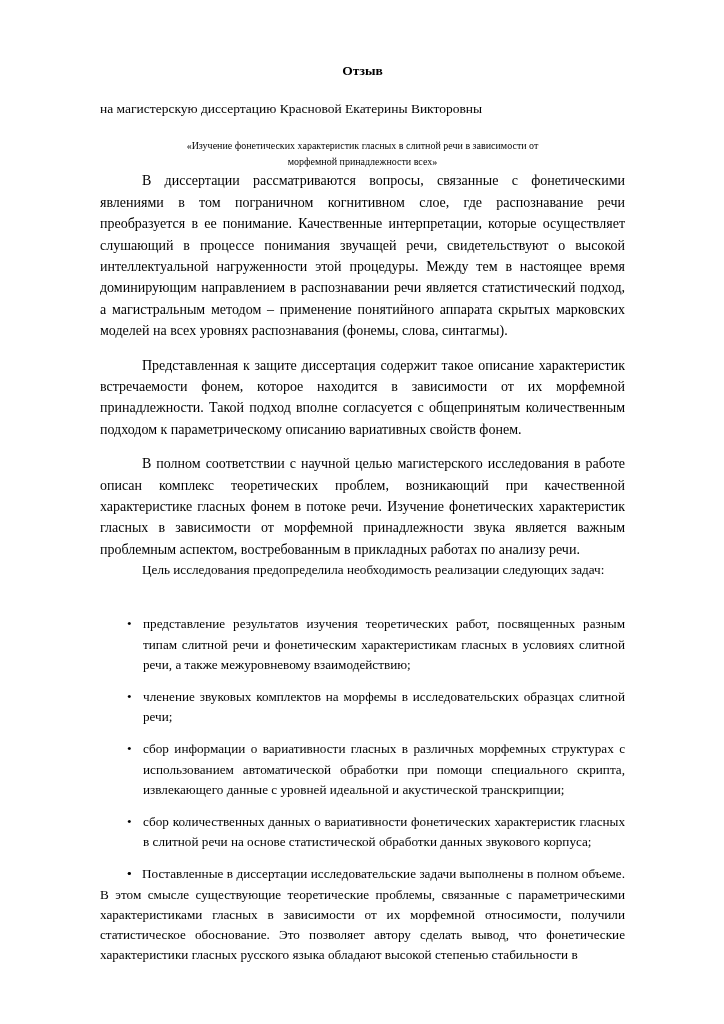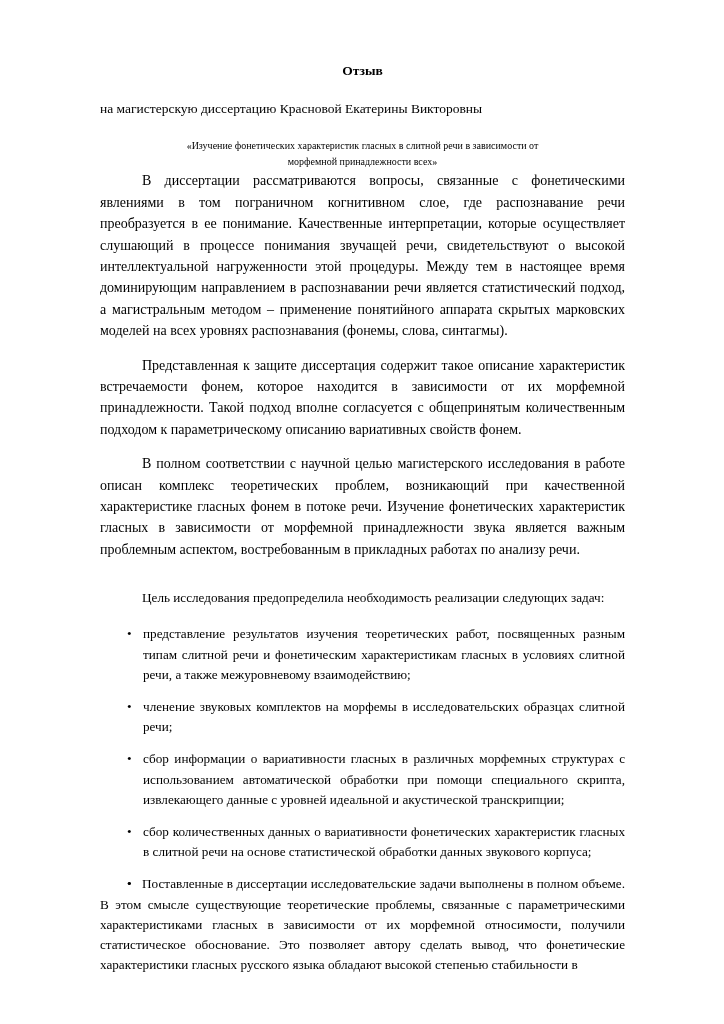--- a/index.html
+++ b/index.html
@@ -51,27 +51,27 @@
   .body-para {
     text-align: justify;
     text-justify: inter-word;
     font-size: 14px;
     line-height: 1.53;
     margin: 0 0 13px 0;
     text-indent: 42px;
     hyphens: none;
   }
   .body-para.tight {
-    margin-bottom: 28px;
+    margin-bottom: 0;
   }
   .lead-in {
     text-align: justify;
     font-size: 13.2px;
     line-height: 1.53;
-    margin: 0 0 16px 0;
+    margin: 0 0 34px 0;
     text-indent: 42px;
   }
   ul.task-list {
     list-style: none;
     margin: 0 0 12px 0;
     padding: 0;
   }
   ul.task-list li {
     position: relative;
     padding-left: 43px;

